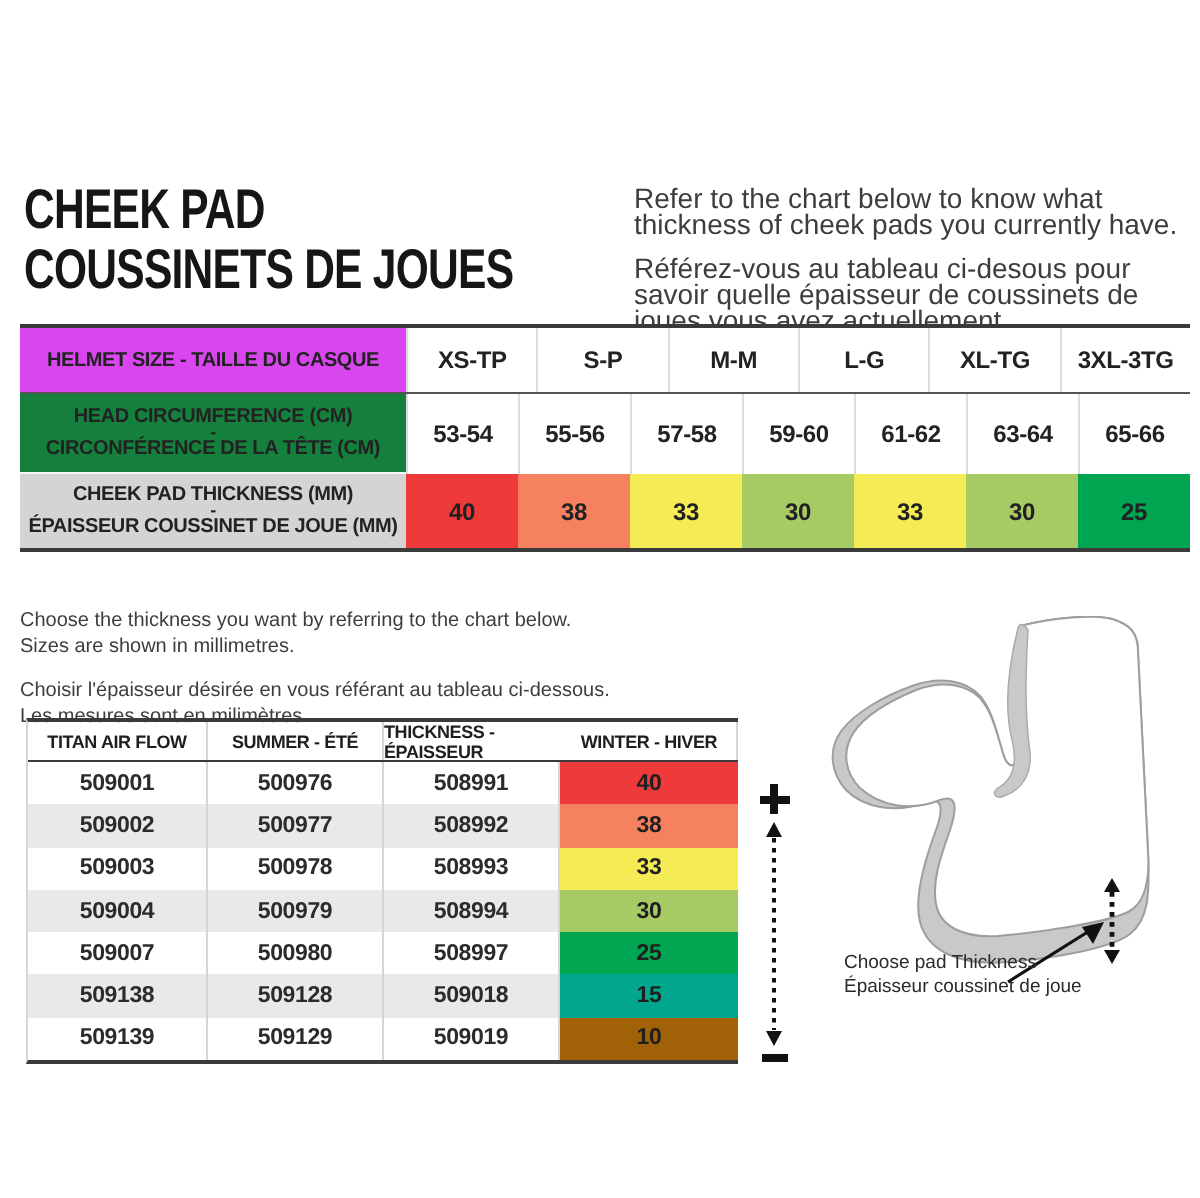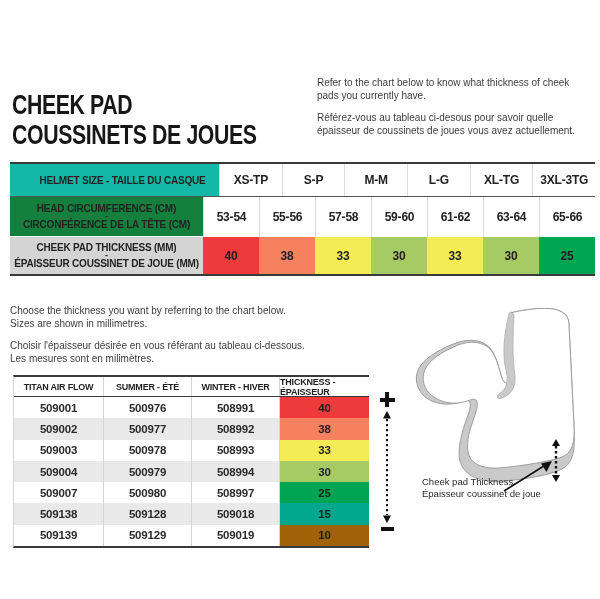--- a/index.html
+++ b/index.html
@@ -9,55 +9,55 @@
   }
 
   
   .title {
     position:absolute; left:12px; top:90px;
     font-weight:bold; font-size:28px; line-height:30px; letter-spacing:-0.5px;
     color:#161616; transform:scaleX(0.76); transform-origin:0 0; white-space:nowrap;
   }
 
   
-  .intro { position:absolute; left:317px; top:76px; width:272px; font-size:10px; line-height:13px; color:#3d3d3d; }
+  .intro { position:absolute; left:317px; top:93px; width:272px; font-size:14px; line-height:13px; color:#3d3d3d; }
   .intro p { margin:0 0 9px 0; }
 
   
   .size-table {
     position:absolute; left:10px; top:162px; width:585px;
     border-top:2px solid #3a3a3a; border-bottom:2px solid #3a3a3a;
   }
   .st-row { display:flex; }
   .st-header { height:32px; border-bottom:1px solid #555; }
   .st-r1 { height:40px; }
   .st-r2 { height:37px; }
   .st-label {
     width:193px; flex:none; display:flex; flex-direction:column;
     align-items:center; justify-content:center; text-align:center;
     font-weight:bold; font-size:10px; line-height:11px; letter-spacing:-0.2px; color:#222;
   }
-  .st-header .st-label { background:#14b8a6;padding-left:16px; }
+  .st-header .st-label { background:#d946ef; }
   .st-r1 .st-label { background:#15803d; border-bottom:1px solid #f6f6f6; }
   .st-r2 .st-label { background:#d4d4d4; }
   .st-label .sep { font-size:9px; line-height:5px; }
   .st-cell {
     flex:1; display:flex; align-items:center; justify-content:center;
     font-weight:bold; font-size:12px; letter-spacing:-0.2px; color:#222;
     border-left:1px solid #dcdcdc; background:#fff;
   }
   .st-r2 .st-cell { border-left:none; }
 
   
   .middle { position:absolute; left:10px; top:304px; font-size:10px; line-height:13px; color:#3d3d3d; }
   .middle p { margin:0 0 9px 0; }
 
   
   .part-table {
-    position:absolute; left:13px; top:375px; width:355px;
+    position:absolute; left:13px; top:359px; width:355px;
     border-top:2px solid #3a3a3a; border-bottom:2px solid #3a3a3a;
     border-left:1px solid #d5d5d5;
   }
   .pt-row { display:flex; height:21.3px; }
   .pt-row.pt-header { height:19px; border-bottom:1.5px solid #3a3a3a; }
   .pt-row.alt { background:#e9e9e9; }
   .pt-cell {
     display:flex; align-items:center; justify-content:center;
     font-weight:bold; font-size:11.5px; letter-spacing:-0.2px; color:#2b2b2b;
     border-right:1px solid #d5d5d5; box-sizing:border-box;
@@ -142,22 +142,22 @@
     <p>
       <span>Choisir l'épaisseur désirée en vous référant au tableau ci-dessous.</span><br>
       <span>Les mesures sont en milimètres.</span>
     </p>
   </div>
 
   <div class="part-table">
     <div class="pt-row pt-header">
       <div class="pt-cell pt-c1">TITAN AIR FLOW</div>
       <div class="pt-cell pt-c2">SUMMER - ÉTÉ</div>
+      <div class="pt-cell pt-c4">THICKNESS - ÉPAISSEUR</div>
       <div class="pt-cell pt-c3">WINTER - HIVER</div>
-      <div class="pt-cell pt-c4">THICKNESS - ÉPAISSEUR</div>
     </div>
     <div class="pt-row">
       <div class="pt-cell pt-c1">509001</div>
       <div class="pt-cell pt-c2">500976</div>
       <div class="pt-cell pt-c3">508991</div>
       <div class="pt-cell pt-c4 pt-thick" style="background-color: rgb(238, 58, 58);">40</div>
     </div>
     <div class="pt-row alt">
       <div class="pt-cell pt-c1">509002</div>
       <div class="pt-cell pt-c2">500977</div>
@@ -233,17 +233,17 @@
       <line x1="156" y1="138" x2="156" y2="167" stroke="#111" stroke-width="2.4" stroke-dasharray="2.4,2.6"></line>
       <path d="M156,174 L152,167 L160,167 Z" fill="#111"></path>
     </g>
 
     <g>
       <line x1="104" y1="183" x2="147" y2="156" stroke="#111" stroke-width="1.6"></line>
       <path d="M152,153 L141,155.5 L146.5,164 Z" fill="#111"></path>
     </g>
   </svg>
   <div class="pad-label">
-    <div>Cheek pad Thickness</div>
+    <div>Choose pad Thickness</div>
     <div>Épaisseur coussinet de joue</div>
   </div>
 
 </div>
 
 </body></html>

